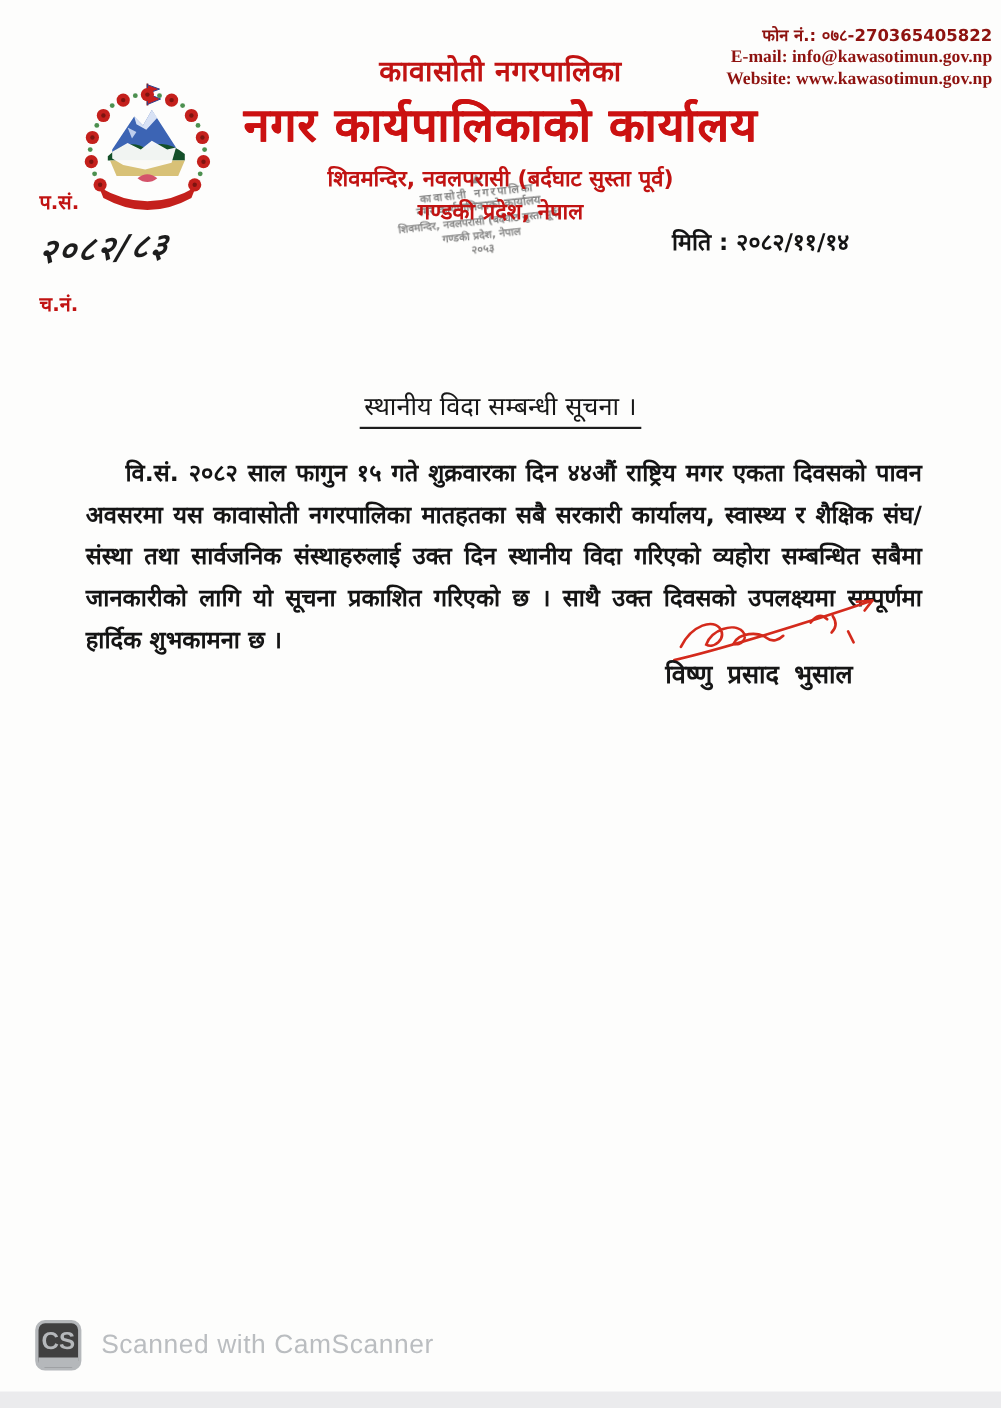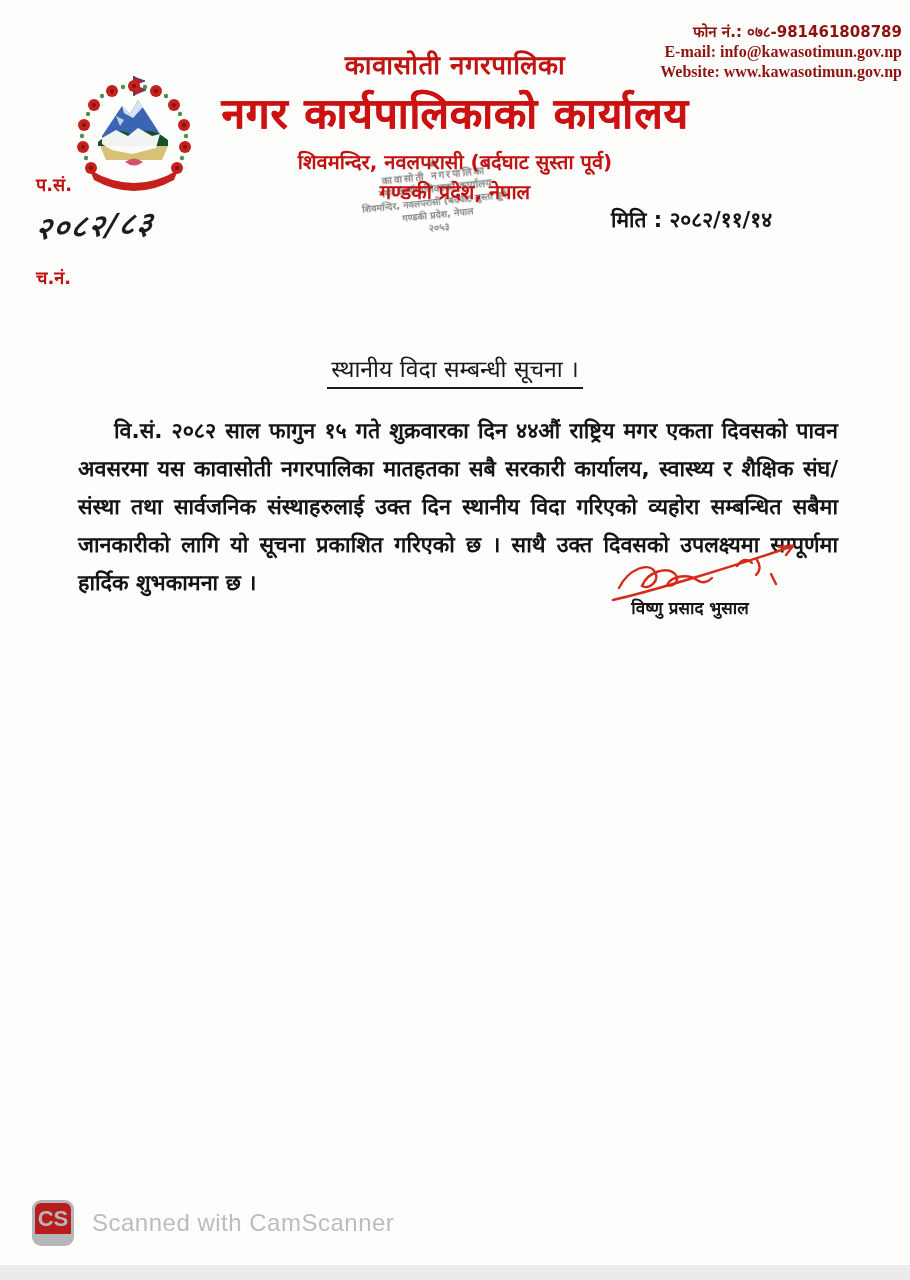--- a/index.html
+++ b/index.html
@@ -66,43 +66,43 @@
   }
   .bodytext{
     position:absolute;left:78px;top:412px;width:760px;z-index:2;
     font-size:21.5px;font-weight:600;color:#141414;line-height:38px;
     text-align:justify;text-indent:36px;margin:0;
   }
 
   
   .sig{position:absolute;left:565px;top:540px;width:250px;text-align:center;z-index:2;}
   .sig svg{display:block;margin:0 auto;margin-left:40px;}
-  .sig .name{font-size:17px;font-weight:600;color:#161616;margin-top:-16px;}
+  .sig .name{font-size:23px;font-weight:600;color:#161616;margin-top:-16px;font-family:Liberation Mono, monospace;}
   .sig .desig{font-size:21px;font-weight:600;color:#161616;margin-top:13px;}
 
   
   .camscanner{position:absolute;left:32px;top:1200px;display:flex;align-items:center;gap:18px;z-index:2;}
   .cs-icon{
     position:relative;width:42px;height:46px;border:3.5px solid #b5b8bb;border-radius:9px;
     color:#b5b8bb;font-family:"Liberation Sans",sans-serif;font-weight:bold;font-size:22px;
-    text-align:center;line-height:32px;box-sizing:border-box;background:#b91c1c;
+    text-align:center;line-height:32px;box-sizing:border-box;background:#404040;
   }
   .cs-icon .bar{position:absolute;left:0;right:0;bottom:0;height:9px;background:#b5b8bb;border-radius:0 0 4px 4px;}
   .cs-text{
     font-family:"Liberation Sans",sans-serif;font-size:24px;color:#babdc0;letter-spacing:.5px;
   }
   .bottom-edge{position:absolute;left:0;right:0;bottom:0;height:15px;background:#ebebed;}
 </style>
 </head>
 <body>
 
 <div class="page">
 
   <div class="contact">
-    <div class="phone">फोन नं.: ०७८-981461808789</div>
+    <div class="phone">फोन नं.: ०७८-270365405822</div>
     <div class="email">E-mail: info@kawasotimun.gov.np</div>
     <div class="website">Website: www.kawasotimun.gov.np</div>
   </div>
 
   <div class="emblem">
     <svg viewBox="0 0 124 130" width="124" height="130">
 
       <path d="M62 4 L62 24" stroke="#7d1410" stroke-width="1.6" fill="none"></path>
       <path d="M62 5 l11 4 -11 4 z" fill="#c81d1d" stroke="#28418f" stroke-width="0.9"></path>
       <path d="M62 13 l12 5 -12 5 z" fill="#c81d1d" stroke="#28418f" stroke-width="0.9"></path>

